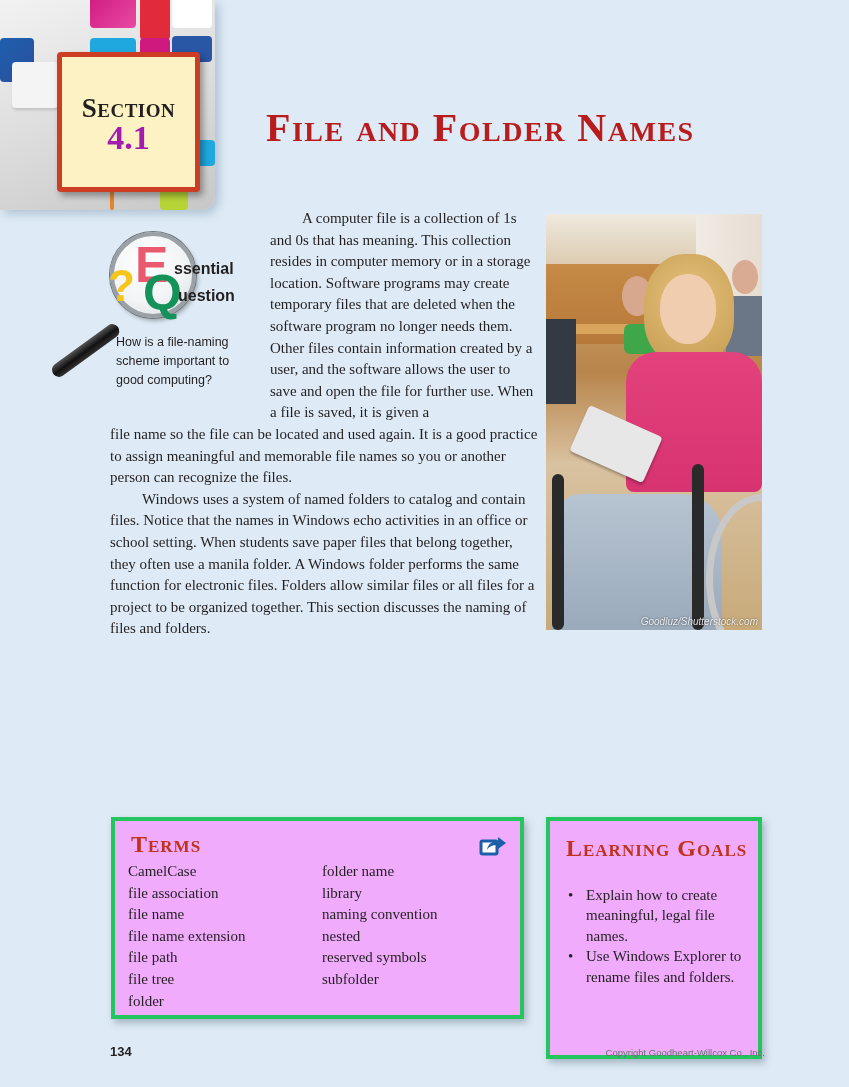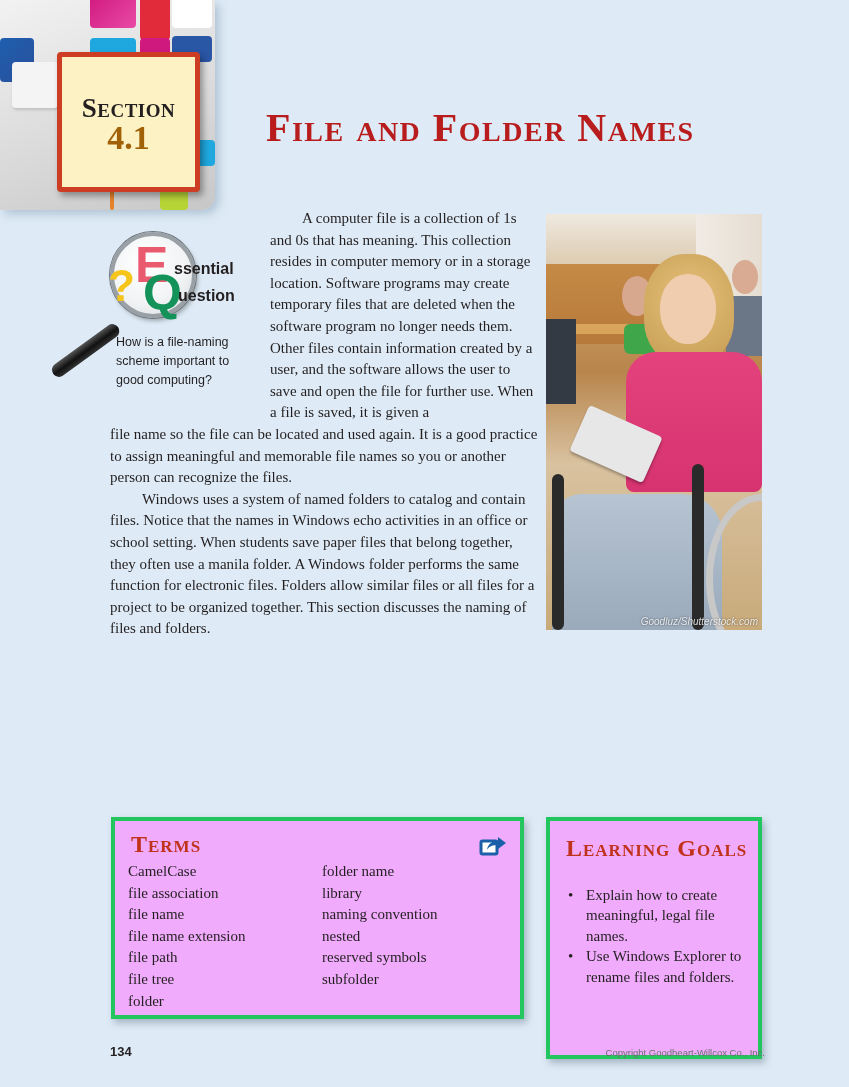--- a/index.html
+++ b/index.html
@@ -29,21 +29,21 @@
     text-align: center;
   }
   .section-word {
     margin-top: 38px;
     font-family: "Liberation Serif", "DejaVu Serif", serif;
     font-weight: bold; font-size: 27px; letter-spacing: 0.5px;
     font-variant: small-caps; color: #231f20; line-height: 26px;
   }
   .section-num {
     font-family: "Liberation Serif", "DejaVu Serif", serif;
-    font-weight: bold; font-size: 34px; line-height: 34px; color: #a16207;
+    font-weight: bold; font-size: 34px; line-height: 34px; color: #a21caf;
   }
 
   
   .page-title {
     position: absolute; left: 266px; top: 104px;
     font-family: "Liberation Serif", "DejaVu Serif", serif;
     font-weight: bold; font-variant: small-caps;
     font-size: 40px; letter-spacing: 1.5px; color: #b91c1c;
     white-space: nowrap;
   }

